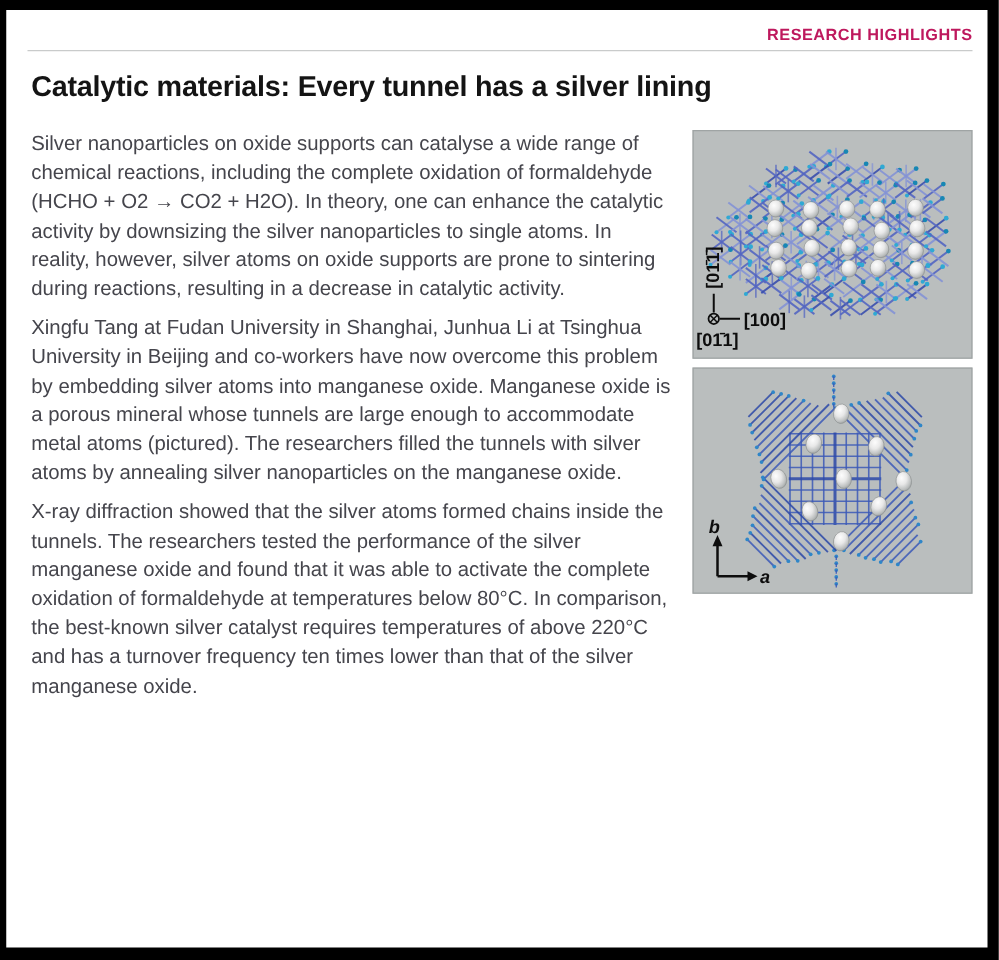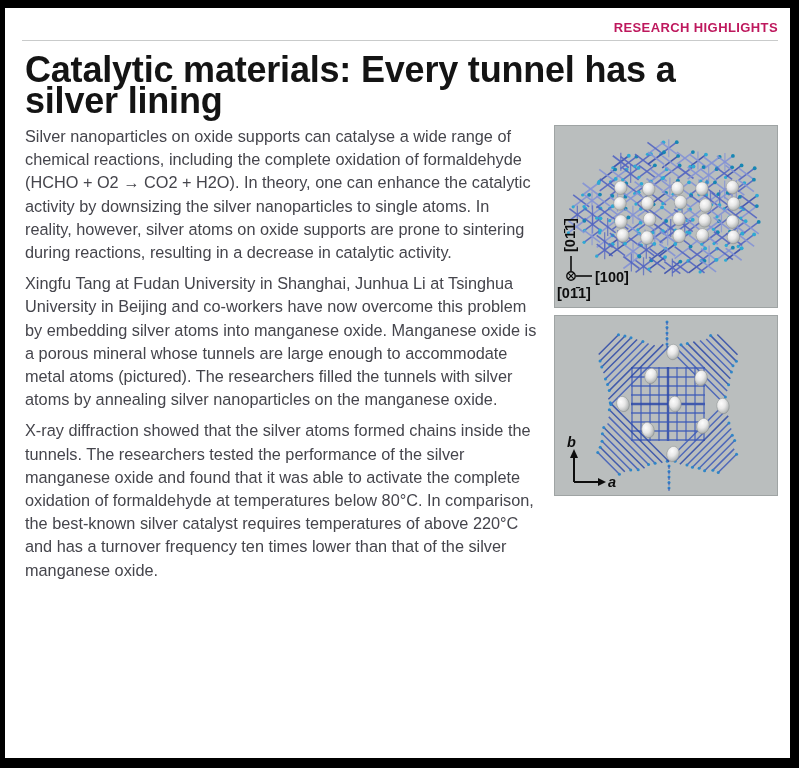--- a/index.html
+++ b/index.html
@@ -37,28 +37,28 @@
   }
   .calligraphy{position:absolute;left:446px;top:12px;}
   
   .main{padding:0 12px 0 15px;}
   .section-label{
     margin-top:12px;text-align:right;font-size:13px;font-weight:bold;
     color:#be185d;letter-spacing:0.4px;
   }
   .rule{margin:5px 0 0 2px;border:none;border-top:1px solid #c9cbcb;height:0;}
   h1.title{
-    margin:13px 0 0 5px;font-size:36px;font-weight:bold;color:#141414;
+    margin:13px 0 0 5px;font-size:23px;font-weight:bold;color:#141414;
     letter-spacing:-0.2px;line-height:31px;
   }
   h2.subtitle{
     margin:23px 42px 0 5px;font-size:20.5px;font-weight:bold;color:#8b8b8b;
     line-height:29px;letter-spacing:-0.1px;
   }
-  .content{display:flex;margin:9px 0 0 5px;gap:16px;align-items:flex-start;}
+  .content{display:flex;margin:19px 0 0 5px;gap:16px;align-items:flex-start;}
   .text-col{width:522px;}
   .text-col p, .closing{
     font-size:16.3px;line-height:23.2px;color:#45454c;margin:0 0 8px 0;
   }
   .fig-col{width:224px;margin:0;-webkit-margin-start:0;}
   figure{margin:0;}
   .panel{border:1px solid #9fa4a4;background:#babebe;margin-bottom:7px;line-height:0;}
   .panel svg{display:block;}
   figcaption{
     margin-top:13px;font-style:italic;font-size:15px;color:#84878c;line-height:18px;

